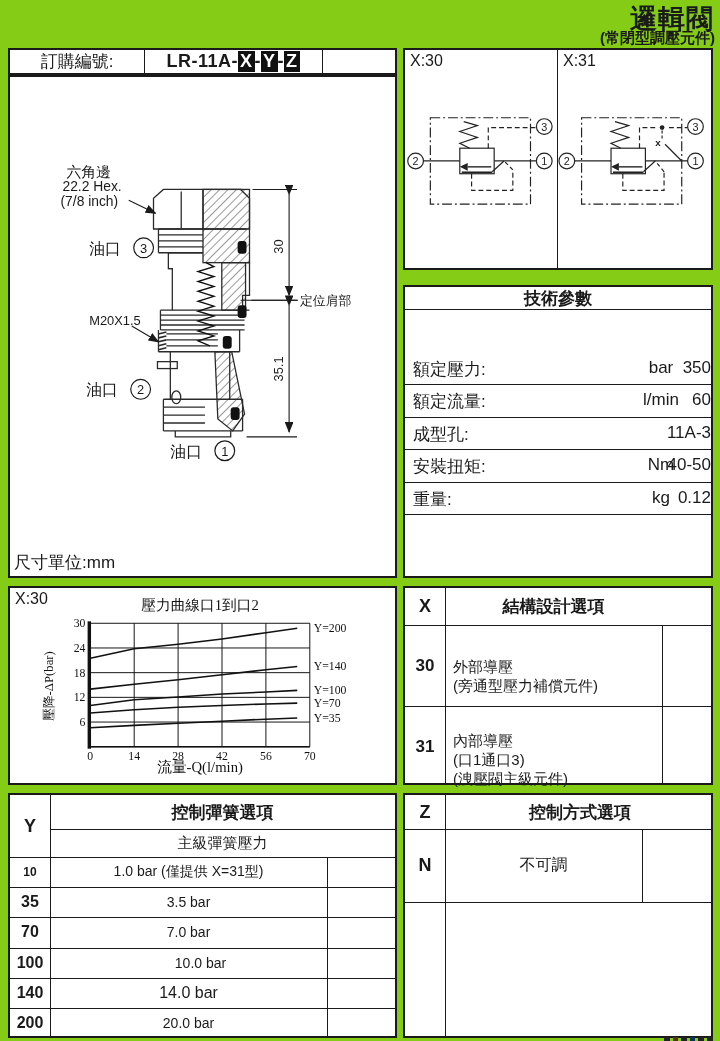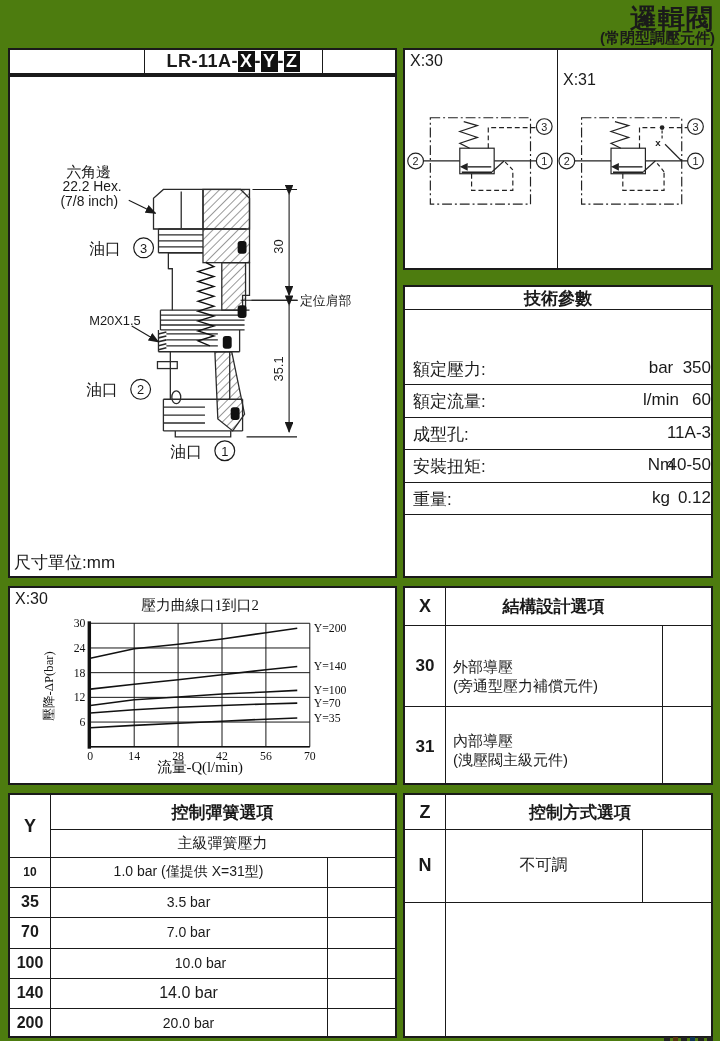--- a/index.html
+++ b/index.html
@@ -1,16 +1,16 @@
 <!DOCTYPE html>
 <html><head>
 <meta charset="utf-8">
 <style>
   html,body{margin:0;padding:0;background:#fff;}
-  .page{position:relative;width:720px;height:1041px;background:#4d7c0f;overflow:hidden;
+  .page{position:relative;width:720px;height:1041px;background:#84cc16;overflow:hidden;
         font-family:"Liberation Sans",sans-serif;color:#1a1a1a;}
   .abs{position:absolute;}
   .box{position:absolute;border:2px solid #1a1a1a;box-sizing:border-box;background:#fff;}
   .vline{position:absolute;width:0;border-left:1.5px solid #1a1a1a;}
   .hline{position:absolute;height:0;border-top:1.5px solid #1a1a1a;}
   .center{display:flex;align-items:center;justify-content:center;text-align:center;}
   .bold{font-weight:bold;}
   .page-title{position:absolute;top:1px;right:6px;font-size:27px;font-weight:bold;letter-spacing:1px;}
   .page-subtitle{position:absolute;top:29px;right:5px;font-size:15px;font-weight:bold;}
   .order-label{font-size:17px;}
@@ -31,20 +31,21 @@
 <body>
 
 <div class="page">
 
   <div class="page-title">邏輯閥</div>
   <div class="page-subtitle">(常閉型調壓元件)</div>
 
   <div class="box" style="left:8px;top:48px;width:389px;height:27px;">
     <div class="vline" style="left:134px;top:0;bottom:0;"></div>
     <div class="vline" style="left:312px;top:0;bottom:0;"></div>
+    <div class="cell center order-label" style="left:0;top:0;width:134px;height:23px;">訂購編號:</div>
     <div class="cell center order-code" style="left:134px;top:0;width:178px;height:23px;">
       <span>LR-11A-</span>
         <span class="inv">X</span>
         <span>-</span>
         <span class="inv">Y</span>
         <span>-</span>
         <span class="inv">Z</span>
     </div>
   </div>
 
@@ -146,21 +147,21 @@
       <text x="284" y="253" font-size="13" fill="#1a1a1a" transform="rotate(-90 284 253)" text-anchor="start">30</text>
       <text x="284" y="382" font-size="13" fill="#1a1a1a" transform="rotate(-90 284 382)" text-anchor="start">35.1</text>
       <text x="301" y="305" font-size="13" fill="#1a1a1a">定位肩部</text>
     </svg>
     <div class="abs" style="left:4px;bottom:2px;font-size:17px;">尺寸單位:mm</div>
   </div>
 
   <div class="box" style="left:403px;top:48px;width:310px;height:222px;">
     <div class="vline" style="left:152px;top:0;bottom:0;"></div>
     <div class="corner-label">X:30</div>
-    <div class="corner-label" style="left:158px;margin-top:19px;">X:31</div>
+    <div class="corner-label" style="left:158px;">X:31</div>
     <svg class="fill-svg" viewBox="403 48 310 222">
 
       <g stroke="#222" fill="none" stroke-width="1.2">
         <rect x="428" y="117" width="102" height="88" stroke-dasharray="10 3 2 3"></rect>
         <line x1="421" y1="161" x2="458" y2="161"></line>
         <line x1="493" y1="161" x2="536" y2="161"></line>
         <rect x="458" y="148" width="35" height="26" fill="#fff"></rect>
         <path d="M490,167 L466,167" stroke-width="1.4"></path>
         <path d="M466,163 L458,167 L466,171 Z" fill="#222" stroke="none"></path>
         <line x1="460" y1="172.5" x2="491" y2="172.5" stroke-width="1.6"></line>
@@ -288,20 +289,21 @@
     <div class="cell center bold" style="left:0;top:0;width:40px;height:37px;font-size:18px;">X</div>
     <div class="cell center bold" style="left:40px;top:0;width:217px;height:37px;font-size:17px;">結構設計選項</div>
     <div class="cell center bold" style="left:0;top:37px;width:40px;height:81px;font-size:17px;">30</div>
     <div class="cell opt-text" style="left:48px;top:56px;width:205px;">
       <div>外部導壓</div>
       <div>(旁通型壓力補償元件)</div>
     </div>
     <div class="cell center bold" style="left:0;top:118px;width:40px;height:81px;font-size:17px;">31</div>
     <div class="cell opt-text" style="left:48px;top:130px;width:205px;">
       <div>內部導壓</div>
+      <div>(口1通口3)</div>
       <div>(洩壓閥主級元件)</div>
     </div>
   </div>
 
   <div class="box" style="left:8px;top:793px;width:389px;height:245px;">
     <div class="vline" style="left:40px;top:0;bottom:0;"></div>
     <div class="vline" style="left:317px;top:62px;bottom:0;"></div>
     <div class="hline" style="left:40px;top:34px;right:0;"></div>
     <div class="hline" style="left:0;top:62px;right:0;"></div>
     <div class="cell center bold" style="left:0;top:0;width:40px;height:62px;font-size:18px;">Y</div>

